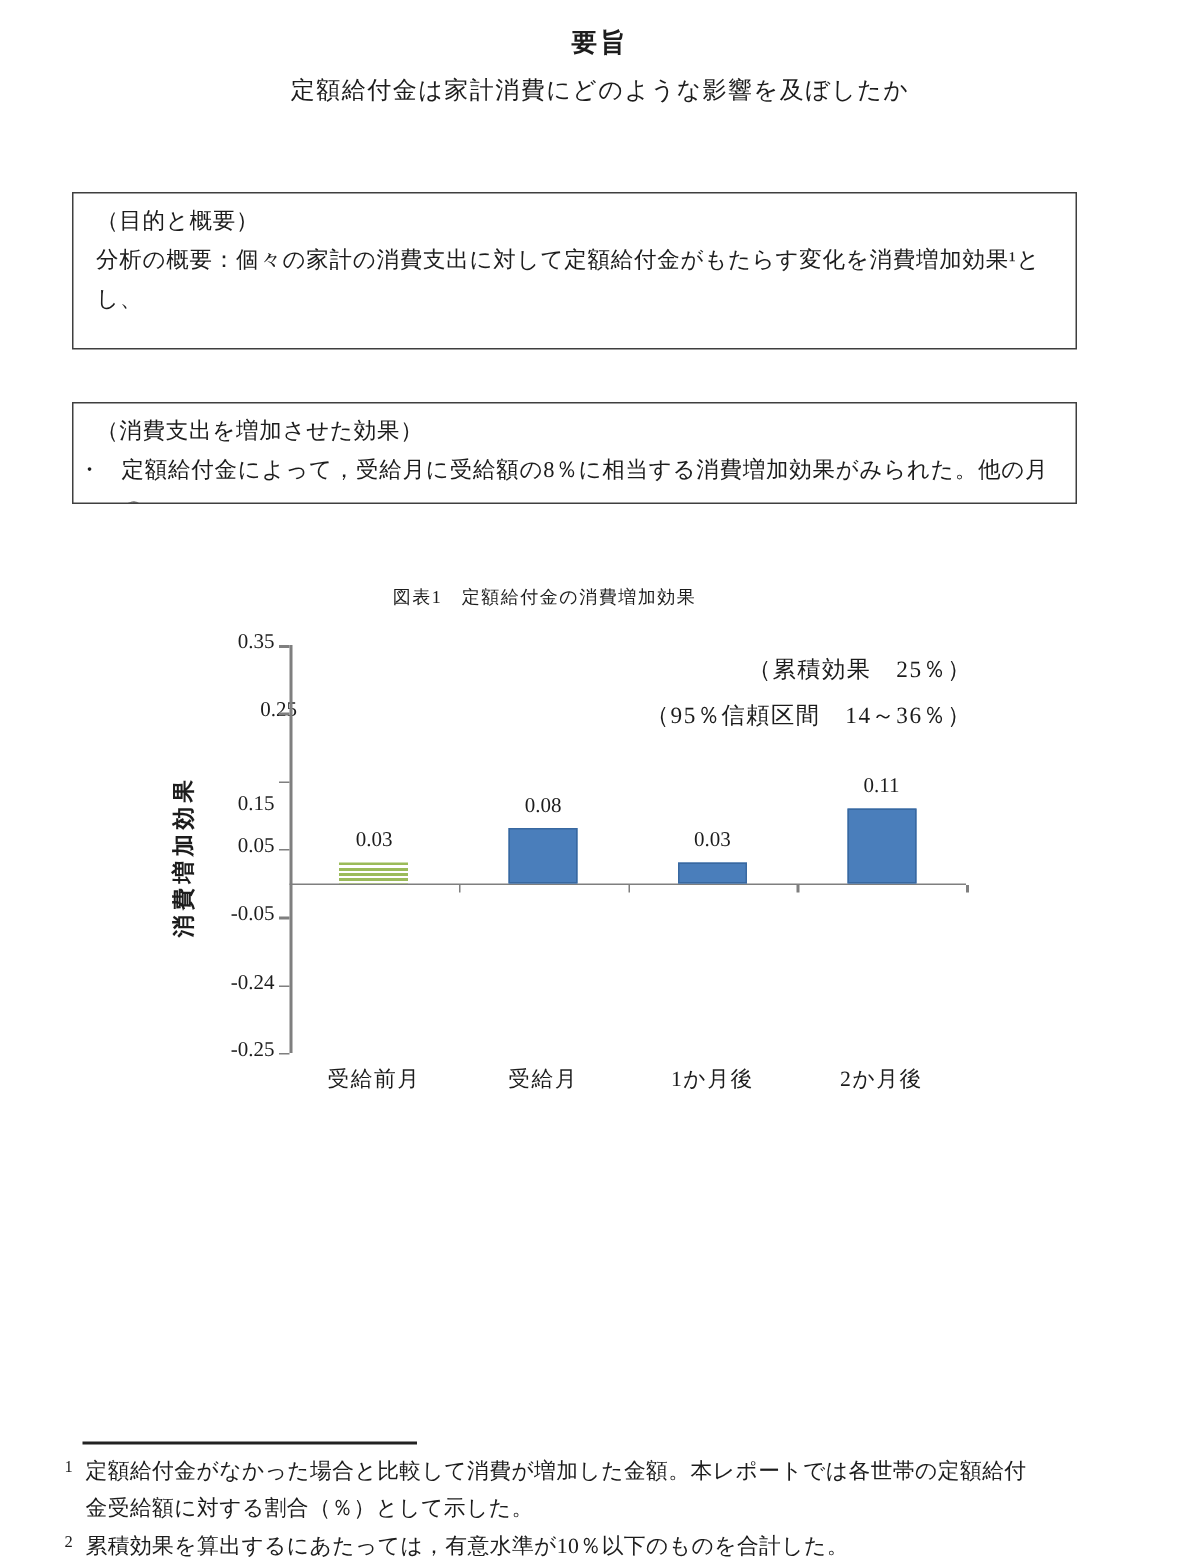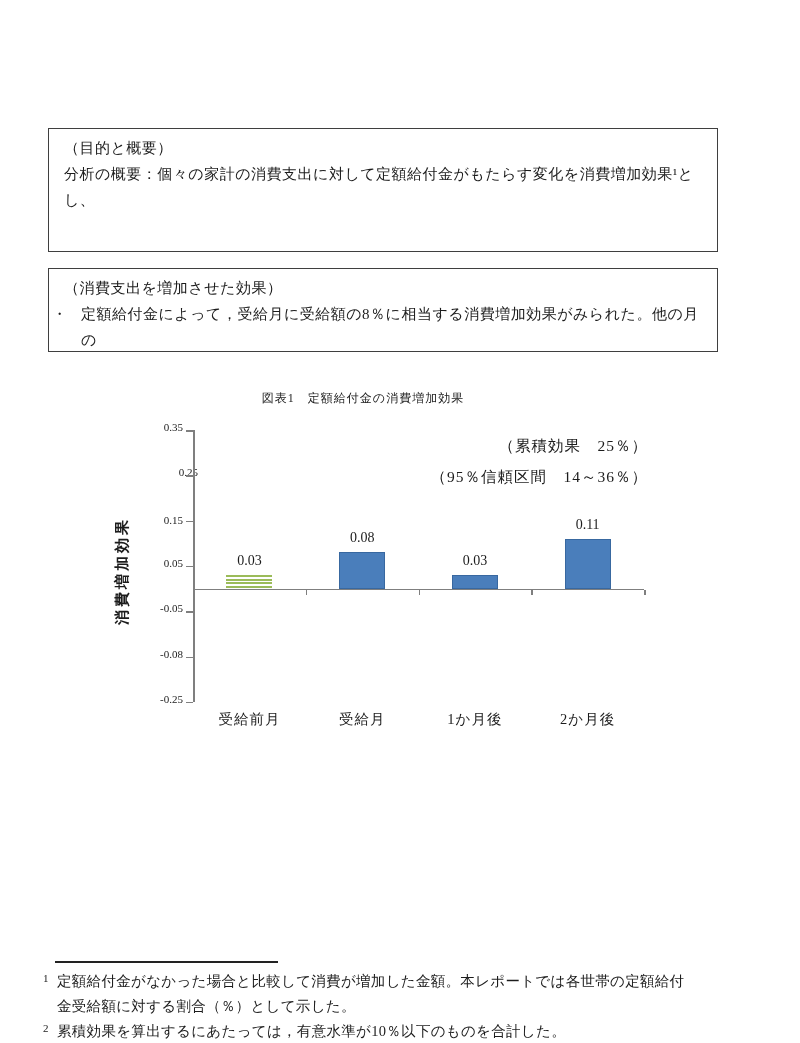--- a/index.html
+++ b/index.html
@@ -14,30 +14,30 @@
     font-size:17px;font-weight:bold;letter-spacing:2px;
   }
   .doc-subtitle{position:absolute;top:50px;left:0;width:100%;text-align:center;font-size:16px;letter-spacing:1px;}
   .doc-methodline{position:absolute;top:84px;left:0;width:100%;text-align:center;font-size:16px;letter-spacing:1px;}
   
   .box{
     position:absolute;left:48px;width:670px;box-sizing:border-box;
     border:1.5px solid #3f3f3f;padding:6px 15px 0 15px;
     font-size:15px;line-height:26px;letter-spacing:0.5px;overflow:hidden;
   }
-  #purpose-box{top:128px;height:124px;}
-  #effect-box{top:268px;height:84px;}
+  #purpose-box{top:128px;height:105px;}
+  #effect-box{top:268px;height:68px;}
   .bullet-row{position:relative;padding-left:17px;}
   .bullet-mark{position:absolute;left:-12px;top:0;}
   .effect-line2{padding-left:32px;}
   
   #chart{position:absolute;top:388px;left:0;width:800px;height:352px;}
   .chart-title{text-align:center;font-size:12px;letter-spacing:1px;}
   .axisline,.tickmark{background:#7f7f7f;}
-  .ytick-label{text-align:right;font-size:11px;}
+  .ytick-label{text-align:right;font-size:14px;}
   .bar-label{text-align:center;font-size:14px;}
   .cat-label{text-align:center;font-size:14.5px;letter-spacing:1px;}
   .annot{white-space:nowrap;text-align:right;font-size:15.5px;letter-spacing:1px;}
   .y-axis-title{transform:rotate(-90deg);text-align:center;font-weight:bold;font-size:15px;letter-spacing:3px;}
   .lg-row{display:flex;align-items:center;height:32px;}
   .lg-sw{width:37px;margin-right:13px;flex:none;}
   .lg-sw.pat-gray-dots{height:26px;width:33px;}
   .lg-label{font-family:"Liberation Sans","DejaVu Sans",sans-serif;font-weight:bold;font-size:15.5px;color:#000;}
   .pat-gray-dots{
     background-color:#fdfdfd;
@@ -48,20 +48,22 @@
   .footnotes{position:absolute;left:40px;top:955px;width:724px;font-size:14.5px;line-height:25px;letter-spacing:0.3px;}
   .fn-rule{width:223px;height:1.5px;background:#222;margin:6px 0 6px 15px;}
   .fn{position:relative;padding-left:17px;}
   .fn-marker{position:absolute;left:3px;top:-3px;font-size:11px;}
 </style>
 </head>
 <body>
 
 <div class="page">
 
+  <div class="doc-title">要旨</div>
+  <div class="doc-subtitle">定額給付金は家計消費にどのような影響を及ぼしたか</div>
 
   <div class="box" id="purpose-box">
     <div>（目的と概要）</div>
     <div>分析の概要：個々の家計の消費支出に対して定額給付金がもたらす変化を消費増加効果¹とし、</div>
 
   </div>
 
   <div class="box" id="effect-box">
     <div>（消費支出を増加させた効果）</div>
     <div class="bullet-row">
@@ -70,27 +72,27 @@
     </div>
     <div class="effect-line2">分も合わせた累積²では，受給額の25％に相当する消費増加効果がみられた（図表1）。</div>
   </div>
 
   <div id="chart">
       <div class="chart-title" style="position: absolute; left: 33px; top: 2px; width: 660px;">図表1　定額給付金の消費増加効果</div>
       <div class="ytick-label" style="position: absolute; left: 125px; top: 33px; width: 58px;">0.35</div>
       <div class="tickmark" style="position: absolute; left: 186px; top: 42px; width: 7px; height: 1.5px;"></div>
       <div class="ytick-label" style="position: absolute; left: 140px; top: 78.3px; width: 58px;">0.25</div>
       <div class="tickmark" style="position: absolute; left: 186px; top: 87.3px; width: 7px; height: 1.5px;"></div>
-      <div class="ytick-label" style="position: absolute; left: 125px; top: 126px; width: 58px;">0.15</div>
+      <div class="ytick-label" style="position: absolute; left: 125px; top: 141px; width: 58px;">0.15</div>
       <div class="tickmark" style="position: absolute; left: 186px; top: 132.6px; width: 7px; height: 1.5px;"></div>
       <div class="ytick-label" style="position: absolute; left: 125px; top: 168.9px; width: 58px;">0.05</div>
       <div class="tickmark" style="position: absolute; left: 186px; top: 177.9px; width: 7px; height: 1.5px;"></div>
       <div class="ytick-label" style="position: absolute; left: 125px; top: 214.2px; width: 58px;">-0.05</div>
       <div class="tickmark" style="position: absolute; left: 186px; top: 223.2px; width: 7px; height: 1.5px;"></div>
-      <div class="ytick-label" style="position: absolute; left: 125px; top: 259.5px; width: 58px;">-0.08</div>
+      <div class="ytick-label" style="position: absolute; left: 125px; top: 259.5px; width: 58px;">-0.24</div>
       <div class="tickmark" style="position: absolute; left: 186px; top: 268.5px; width: 7px; height: 1.5px;"></div>
       <div class="ytick-label" style="position: absolute; left: 125px; top: 304.8px; width: 58px; text-align: right;">-0.25</div>
       <div class="tickmark" style="position: absolute; left: 186px; top: 313.8px; width: 7px; height: 1.5px;"></div>
       <div class="axisline" style="position: absolute; left: 193px; top: 42px; width: 1.5px; height: 271.8px;"></div>
       <div class="axisline" style="position: absolute; left: 193px; top: 200.55px; width: 451px; height: 1.5px;"></div>
       <div class="tickmark" style="position: absolute; left: 305.75px; top: 202.05px; width: 1.5px; height: 5px;"></div>
       <div class="tickmark" style="position: absolute; left: 418.5px; top: 202.05px; width: 1.5px; height: 5px;"></div>
       <div class="tickmark" style="position: absolute; left: 531.25px; top: 202.05px; width: 1.5px; height: 5px;"></div>
       <div class="tickmark" style="position: absolute; left: 644px; top: 202.05px; width: 1.5px; height: 5px;"></div>
       <div class="bar" style="position: absolute; left: 226.375px; top: 186.96px; width: 46px; height: 13.59px; background: repeating-linear-gradient(rgb(155, 187, 89) 0px, rgb(155, 187, 89) 2px, rgb(255, 255, 255) 2px, rgb(255, 255, 255) 3.5px);"></div>

